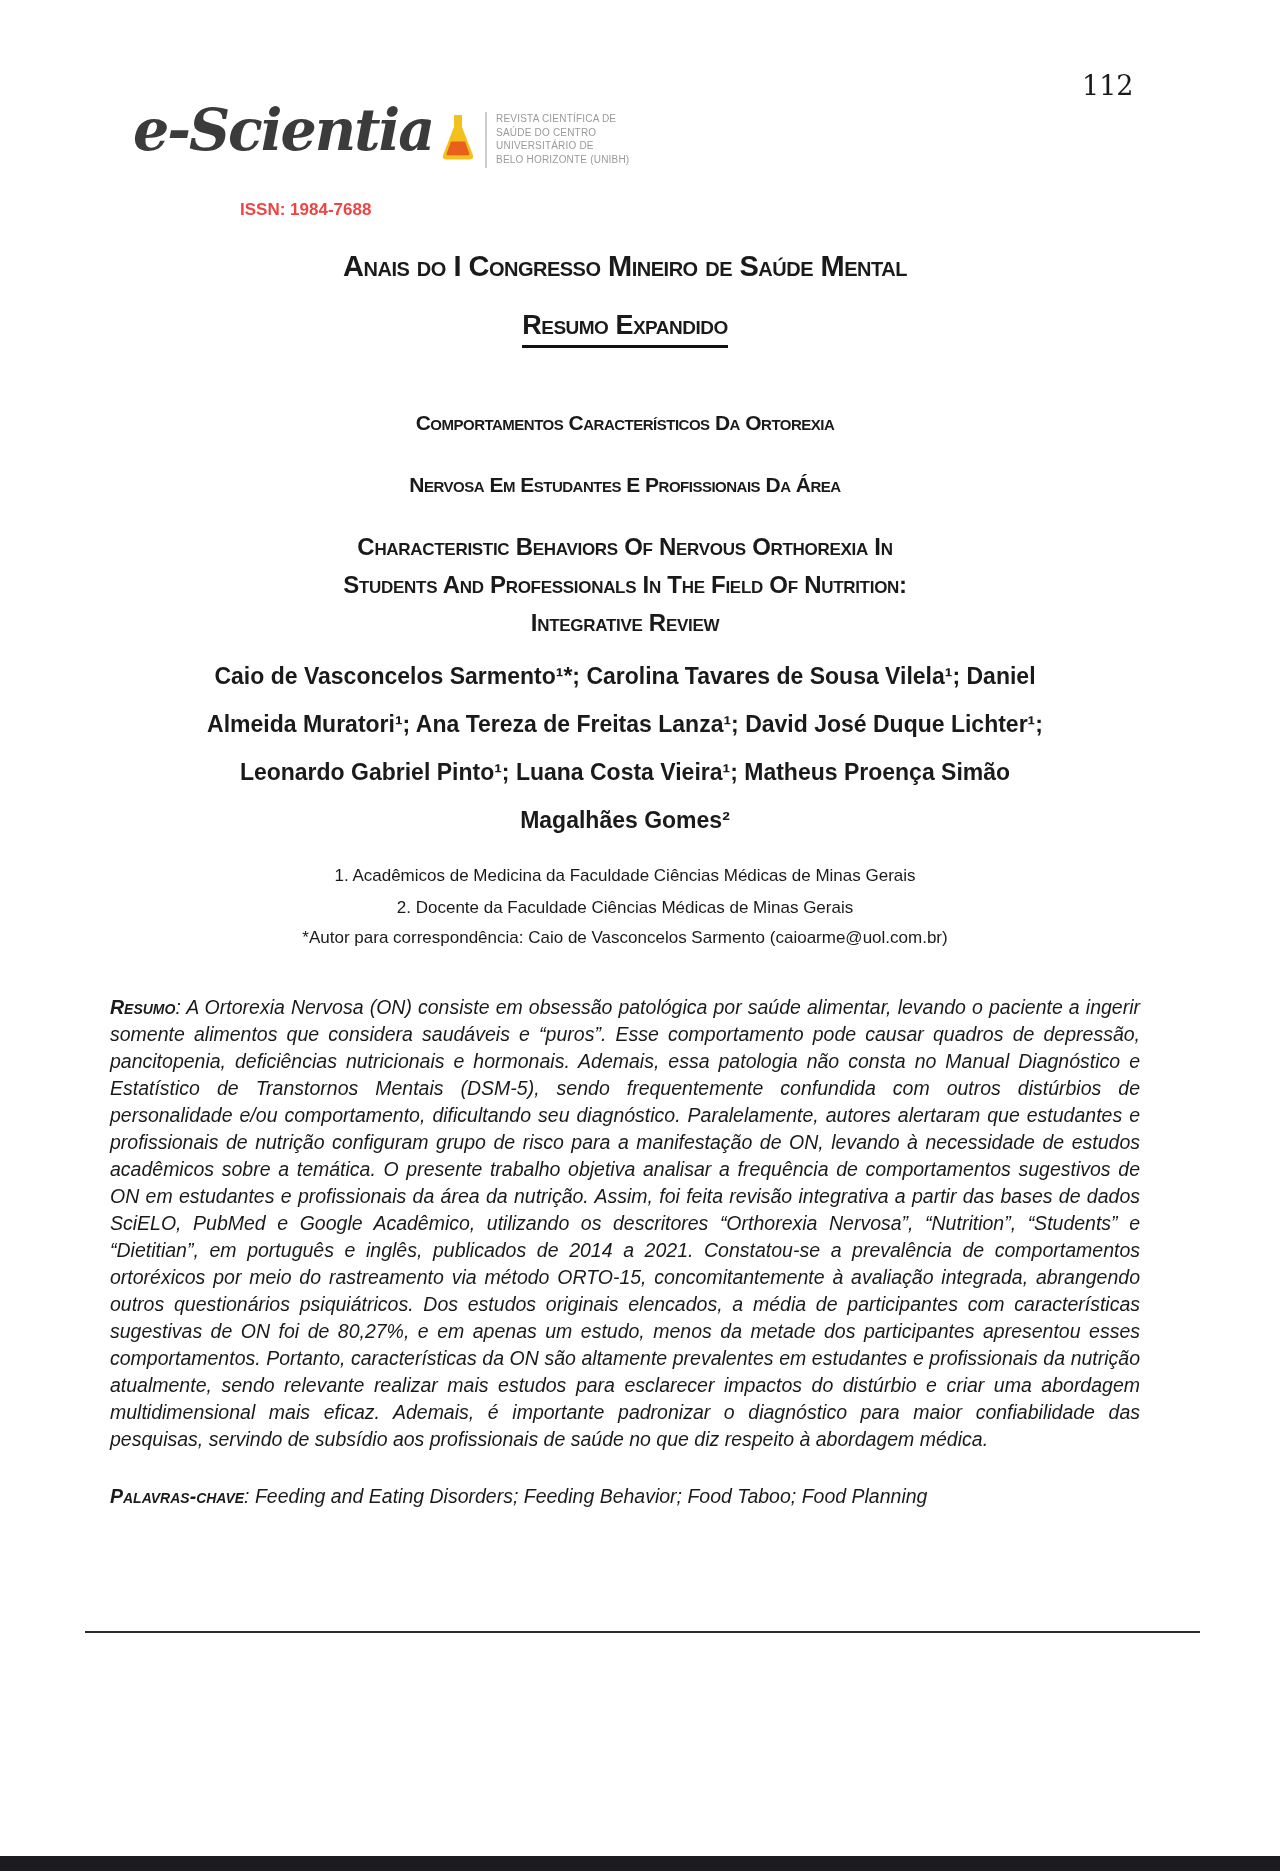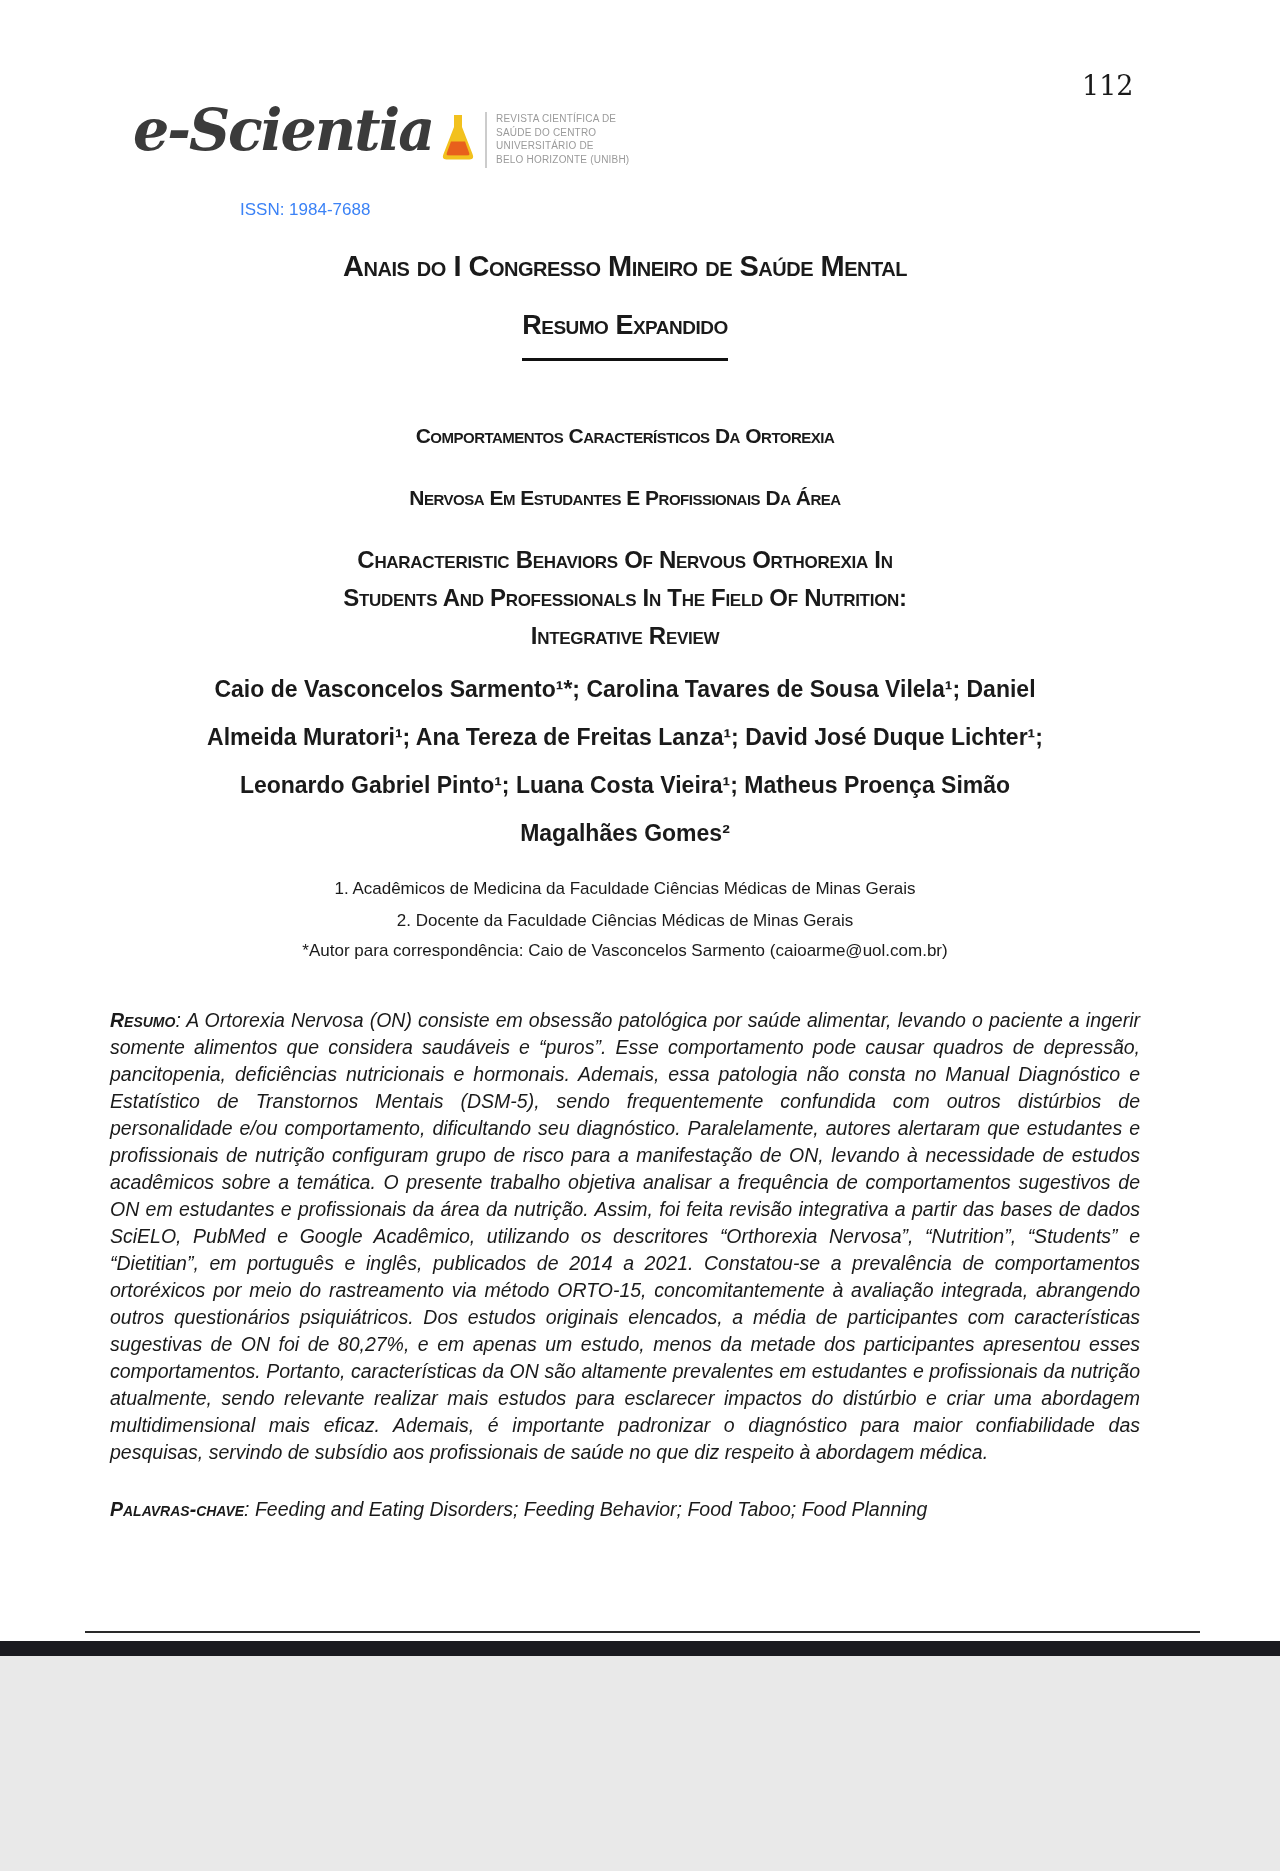--- a/index.html
+++ b/index.html
@@ -1,36 +1,36 @@
 <!DOCTYPE html>
 <html><head>
 <meta charset="utf-8">
 <style>
   html,body{margin:0;padding:0;background:#e9e9e9;}
   .page{
-    position:relative;width:1280px;height:1656px;margin:0 auto;background:#ffffff;
+    position:relative;width:1280px;height:1871px;margin:0 auto;background:#ffffff;
     overflow:hidden;font-family:"Liberation Sans",sans-serif;color:#1a1a1a;
   }
   
   .page-number{position:absolute;top:70px;left:1082px;font-family:"DejaVu Serif",serif;font-size:27px;}
   
   .masthead{position:absolute;top:98px;left:133px;display:flex;align-items:flex-start;}
   .wordmark{font-family:"DejaVu Serif",serif;font-style:italic;font-weight:700;font-size:57px;
     color:#3b3b3b;letter-spacing:-2px;line-height:64px;}
   .flask{margin:16px 0 0 8px;}
   .masthead-sep{width:2px;height:56px;background:#cccccc;margin:14px 9px 0 11px;}
   .tagline{margin-top:14px;font-size:10px;line-height:13.5px;color:#9a9a9a;letter-spacing:.2px;}
-  .issn{position:absolute;top:200px;left:240px;font-size:17px;font-weight:normal;color:#3b82f6;}
+  .issn{position:absolute;top:200px;left:240px;font-size:17px;font-weight:bold;color:#ef4444;}
   
   .content{position:absolute;left:110px;top:0;width:1030px;padding-top:250px;}
   .congress-title{text-align:center;font-size:29px;font-weight:bold;font-variant:small-caps;
     letter-spacing:-.5px;line-height:32px;}
   .section-label-wrap{text-align:center;margin-top:28px;font-size:27px;font-weight:bold;}
   .section-label{display:inline-block;font-variant:small-caps;border-bottom:3px solid #111;
-    padding-bottom:17px;letter-spacing:-.5px;}
+    padding-bottom:4px;letter-spacing:-.5px;}
   .title-pt{margin-top:44px;text-align:center;font-size:21px;font-weight:bold;
     font-variant:small-caps;line-height:62px;letter-spacing:-.5px;}
   .title-en{margin-top:12px;text-align:center;font-size:24px;font-weight:bold;
     font-variant:small-caps;line-height:38px;letter-spacing:-.3px;}
   .authors{margin-top:10px;text-align:center;font-size:23px;font-weight:bold;line-height:48px;}
   .affiliations{margin-top:16px;text-align:center;font-size:17px;line-height:32px;}
   .correspondence{margin-top:4px;text-align:center;font-size:17px;}
   .abstract{margin-top:46px;font-style:italic;font-size:19.5px;line-height:27px;
     text-align:justify;}
   .inline-label{font-weight:bold;font-variant:small-caps;}

